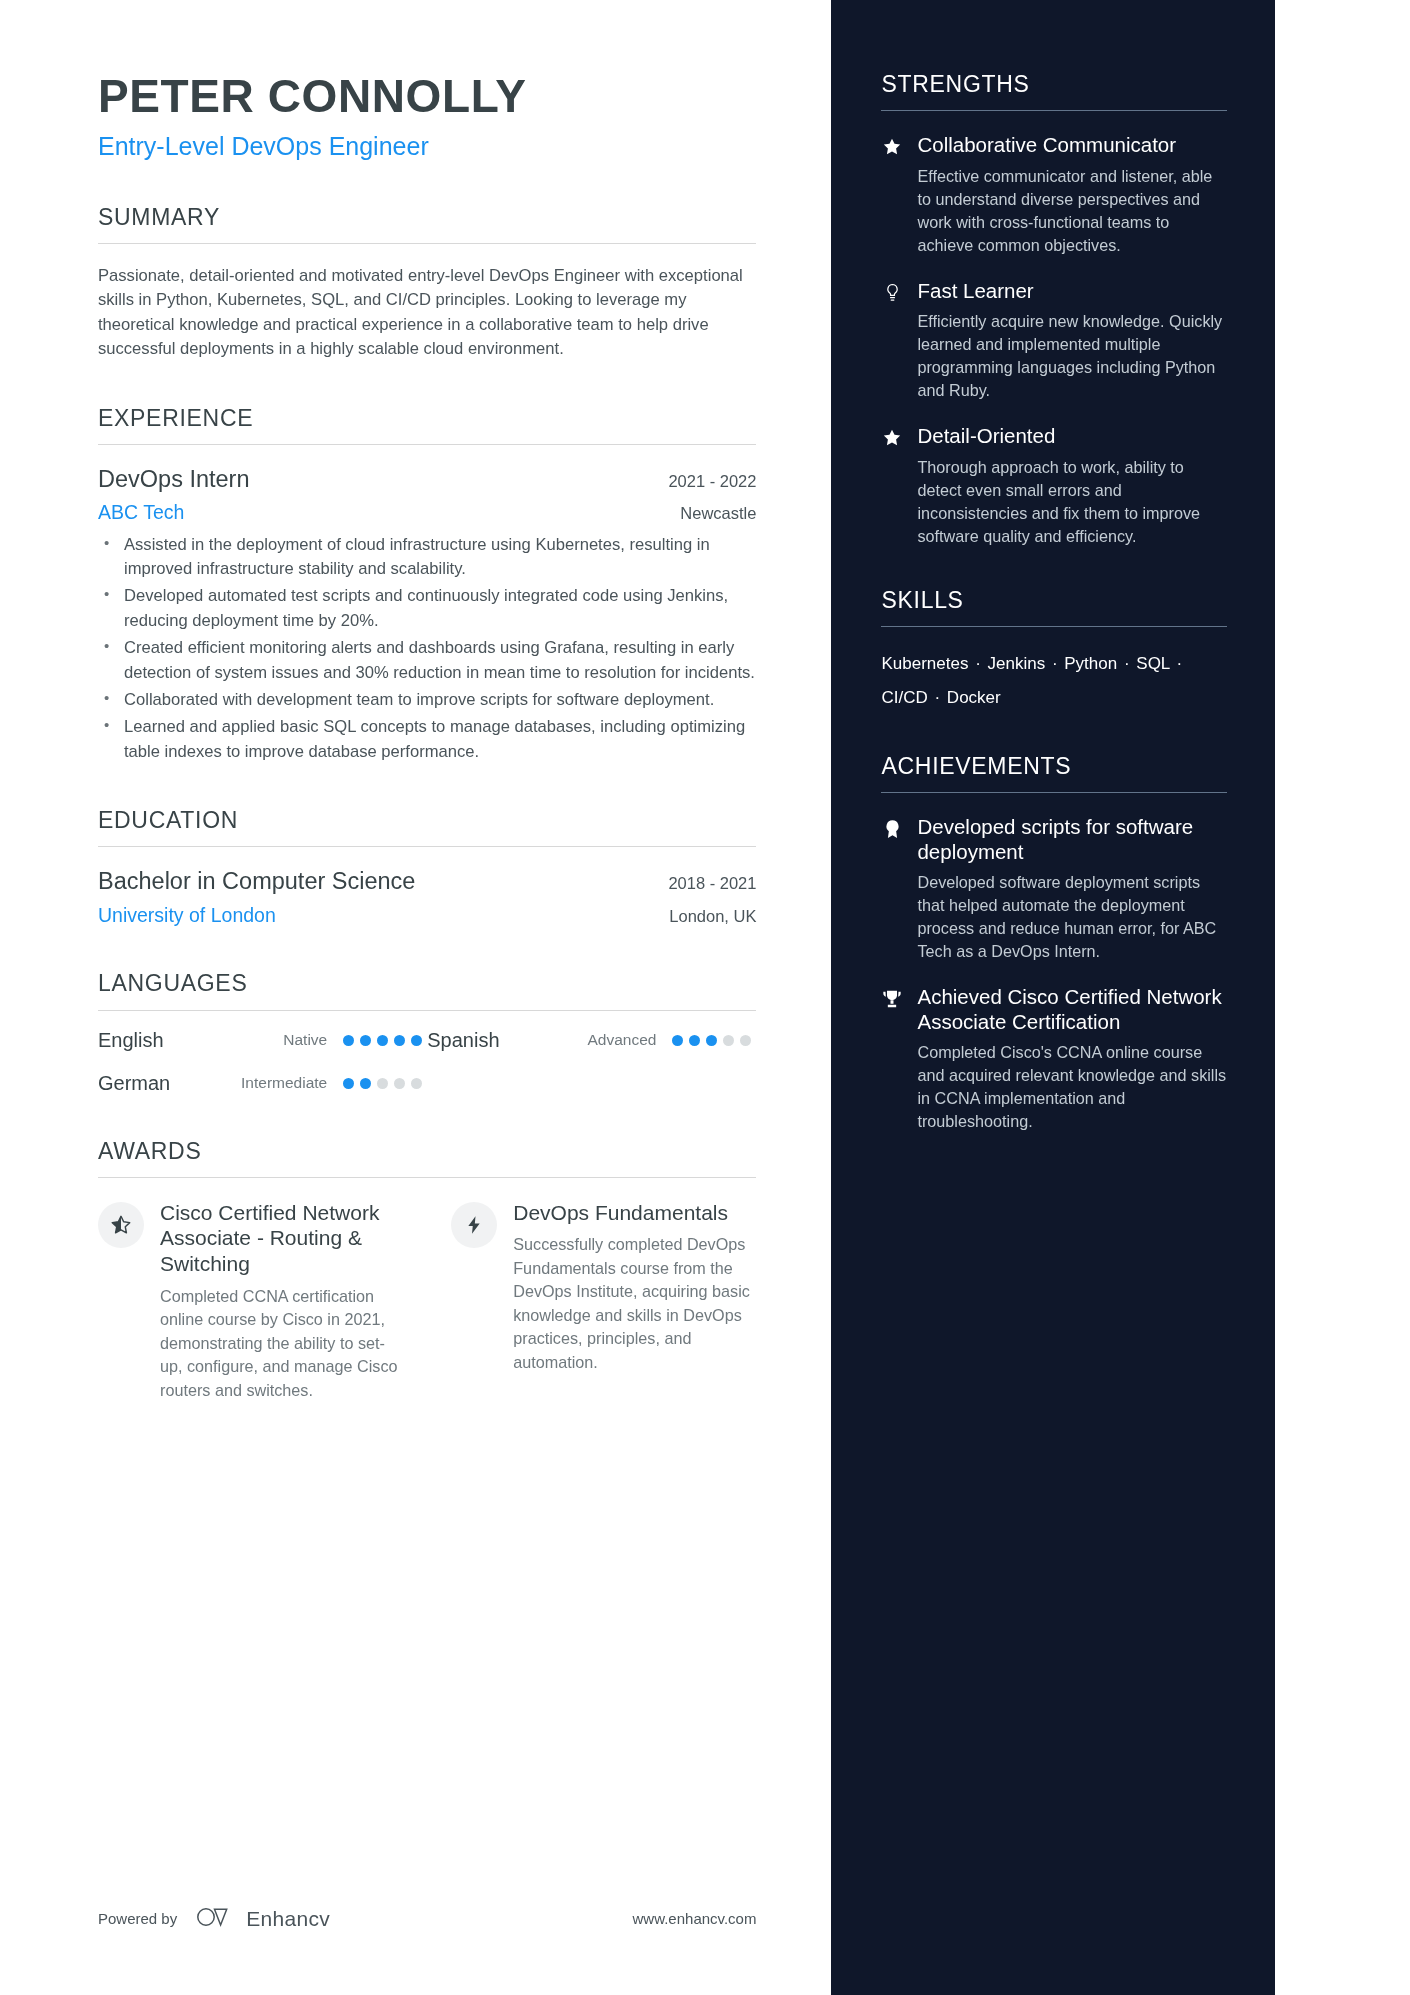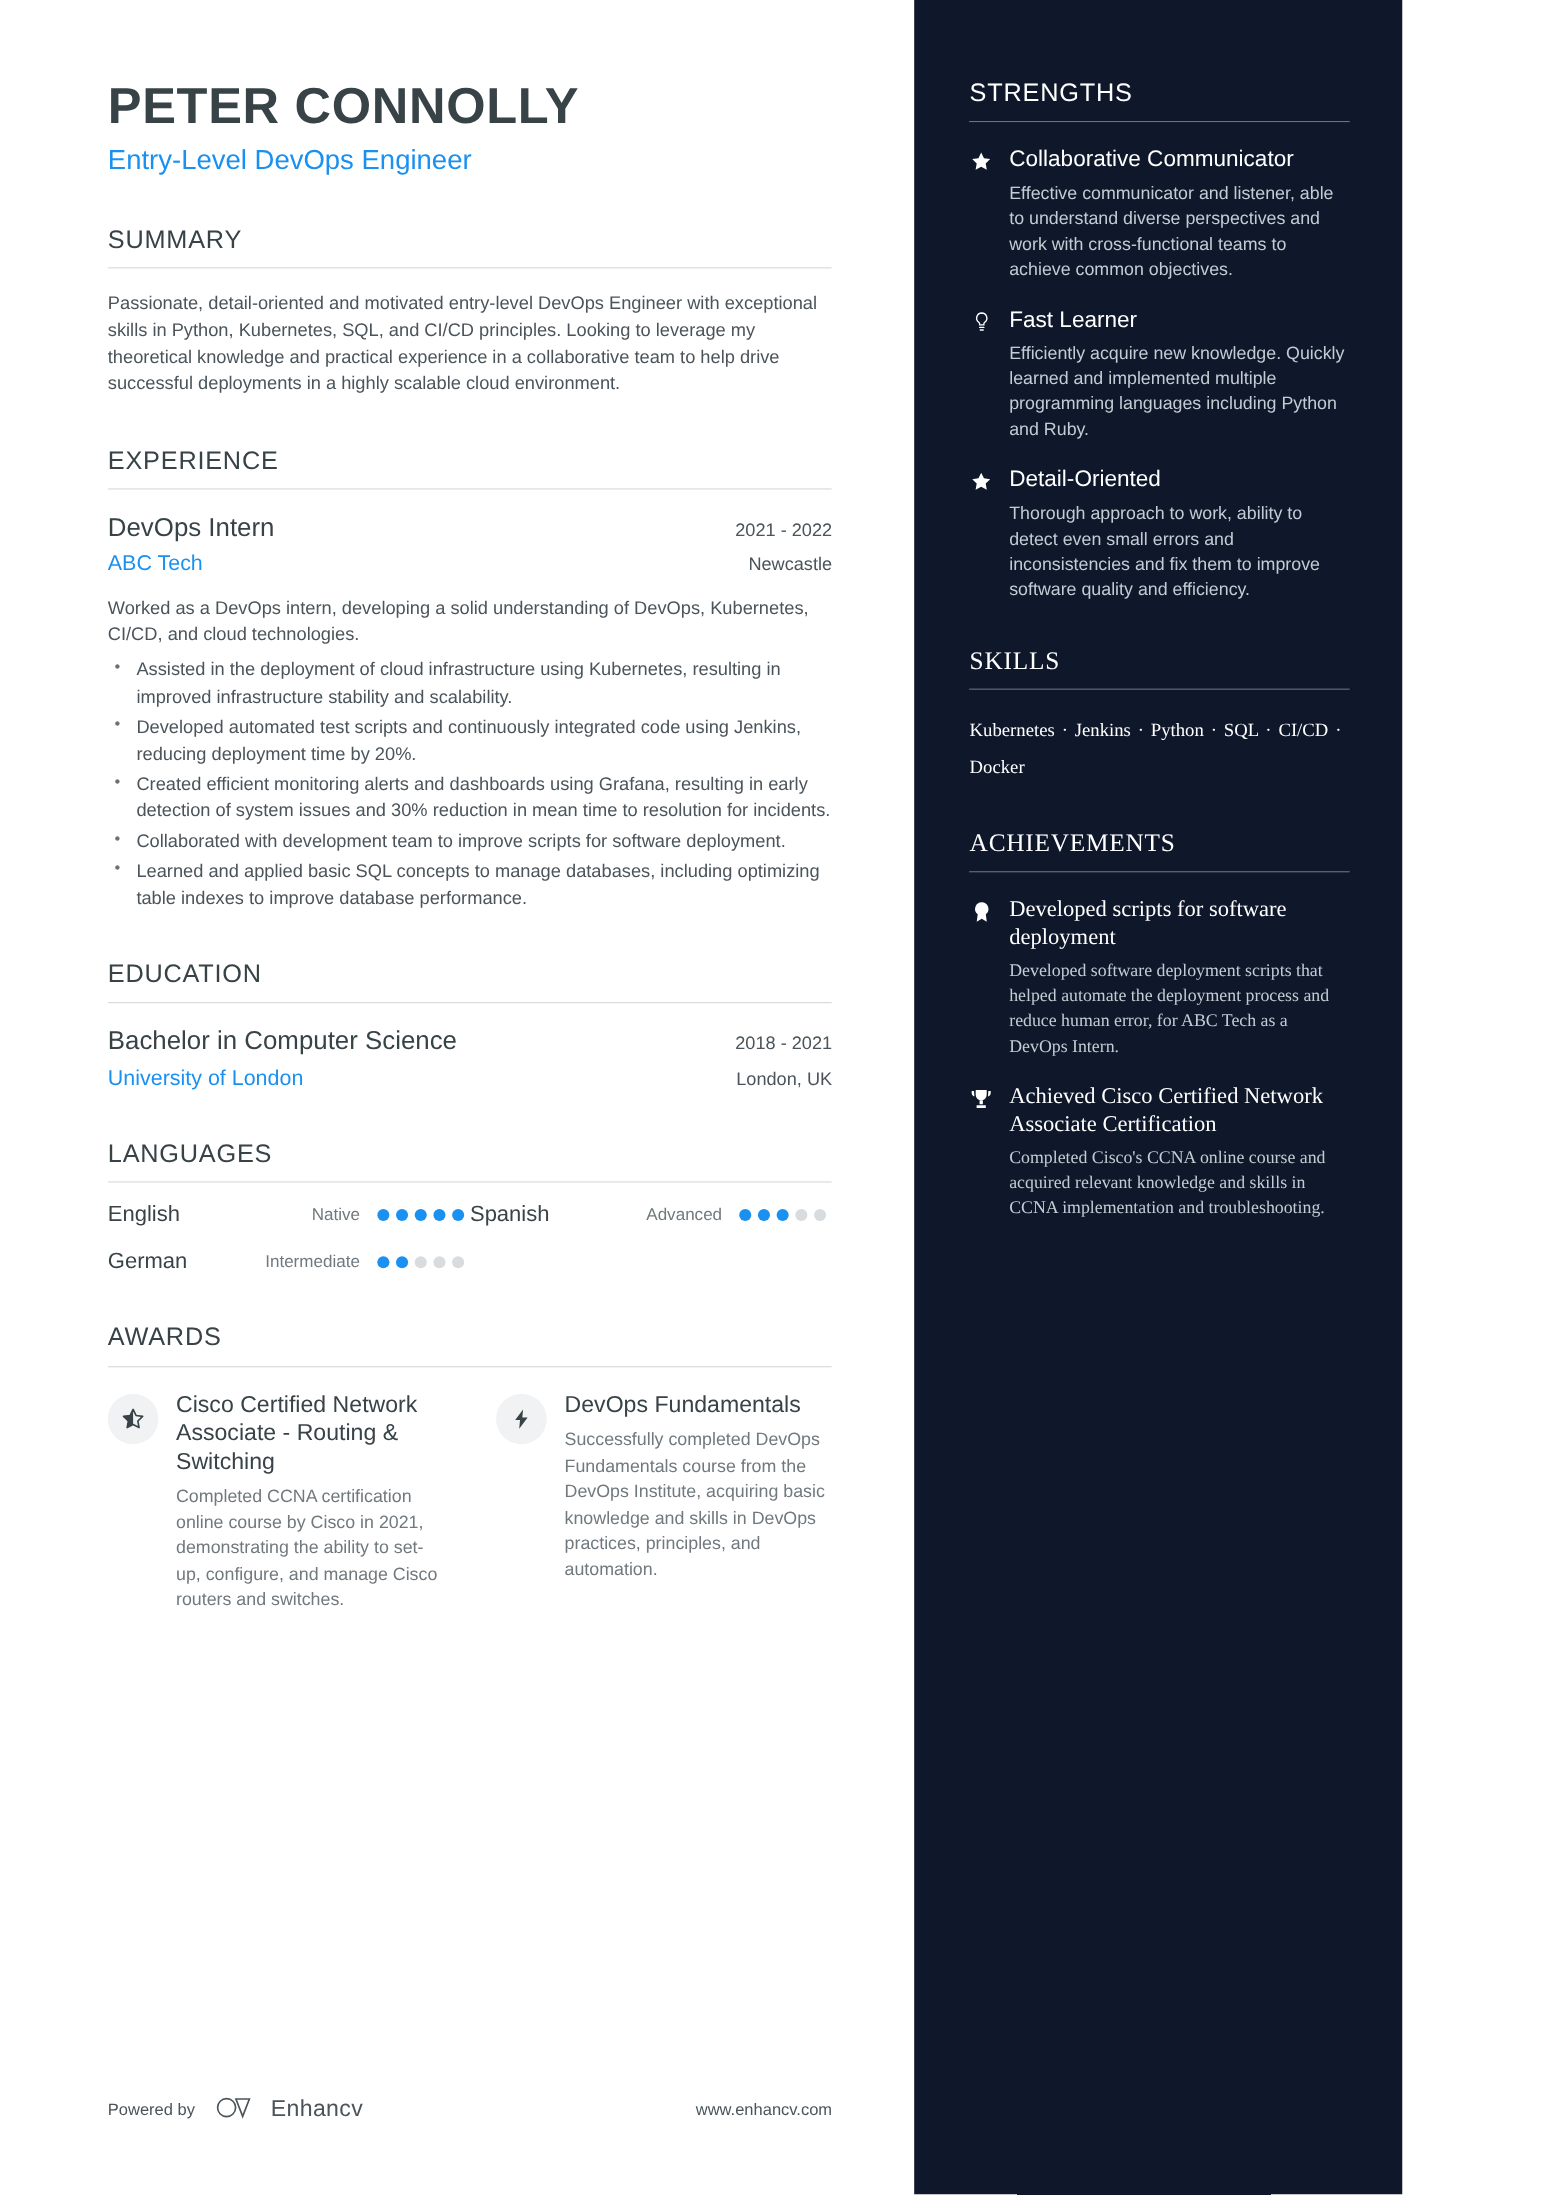--- a/index.html
+++ b/index.html
@@ -211,21 +211,21 @@
   .brand-name { font-size: 21px; color: #4a545a; letter-spacing: 0.3px; }
 
   
   .side-col {
     width: 490px;
     background: #0f172a;
     padding: 72px 48px 0 50px;
     color: #ffffff;
   }
   .side-sec { margin-top: 0; }
-  .side-sec + .side-sec { margin-top: 40px; font-family: Liberation Serif, serif; }
+  .side-sec + .side-sec { margin-top: 40px; }
   .side-title {
     font-size: 23px;
     letter-spacing: 0.7px;
     color: #ffffff;
     line-height: 1.1;
   }
   .side-rule {
     height: 1px;
     background: #62748a;
     margin-top: 13px;
@@ -285,21 +285,20 @@
 
       <div class="entry">
         <div class="entry-head">
           <div class="entry-role">DevOps Intern</div>
           <div class="entry-meta">2021 - 2022</div>
         </div>
         <div class="entry-sub">
           <div class="entry-org">ABC Tech</div>
           <div class="entry-meta">Newcastle</div>
         </div>
-        <div class="entry-desc">Worked as a DevOps intern, developing a solid understanding of DevOps, Kubernetes, CI/CD, and cloud technologies.</div>
         <ul class="bullets">
           <li>Assisted in the deployment of cloud infrastructure using Kubernetes, resulting in improved infrastructure stability and scalability.</li>
           <li>Developed automated test scripts and continuously integrated code using Jenkins, reducing deployment time by 20%.</li>
           <li>Created efficient monitoring alerts and dashboards using Grafana, resulting in early detection of system issues and 30% reduction in mean time to resolution for incidents.</li>
           <li>Collaborated with development team to improve scripts for software deployment.</li>
           <li>Learned and applied basic SQL concepts to manage databases, including optimizing table indexes to improve database performance.</li>
         </ul>
       </div>
     </div>
 

